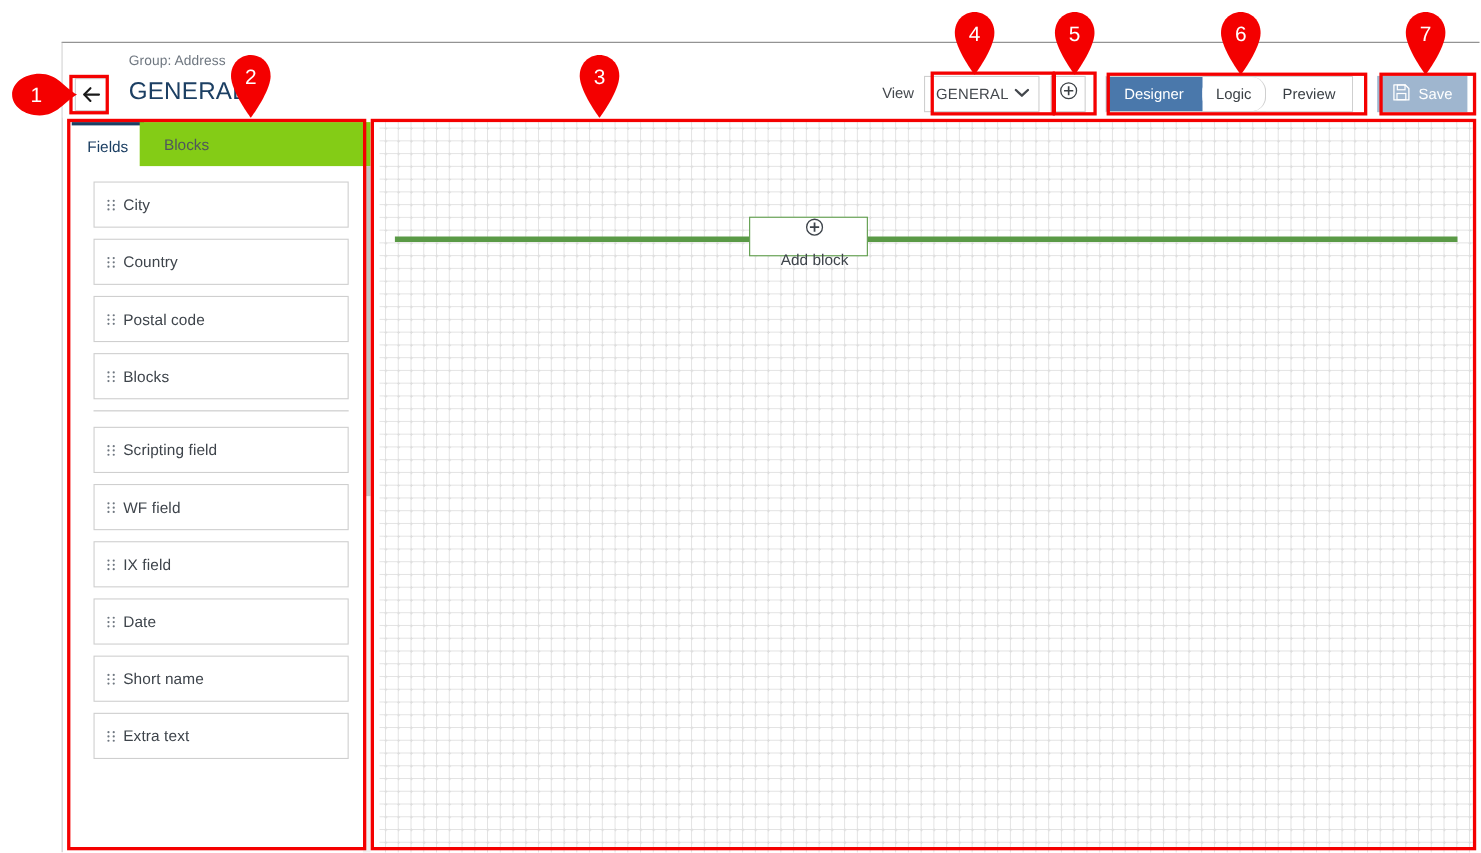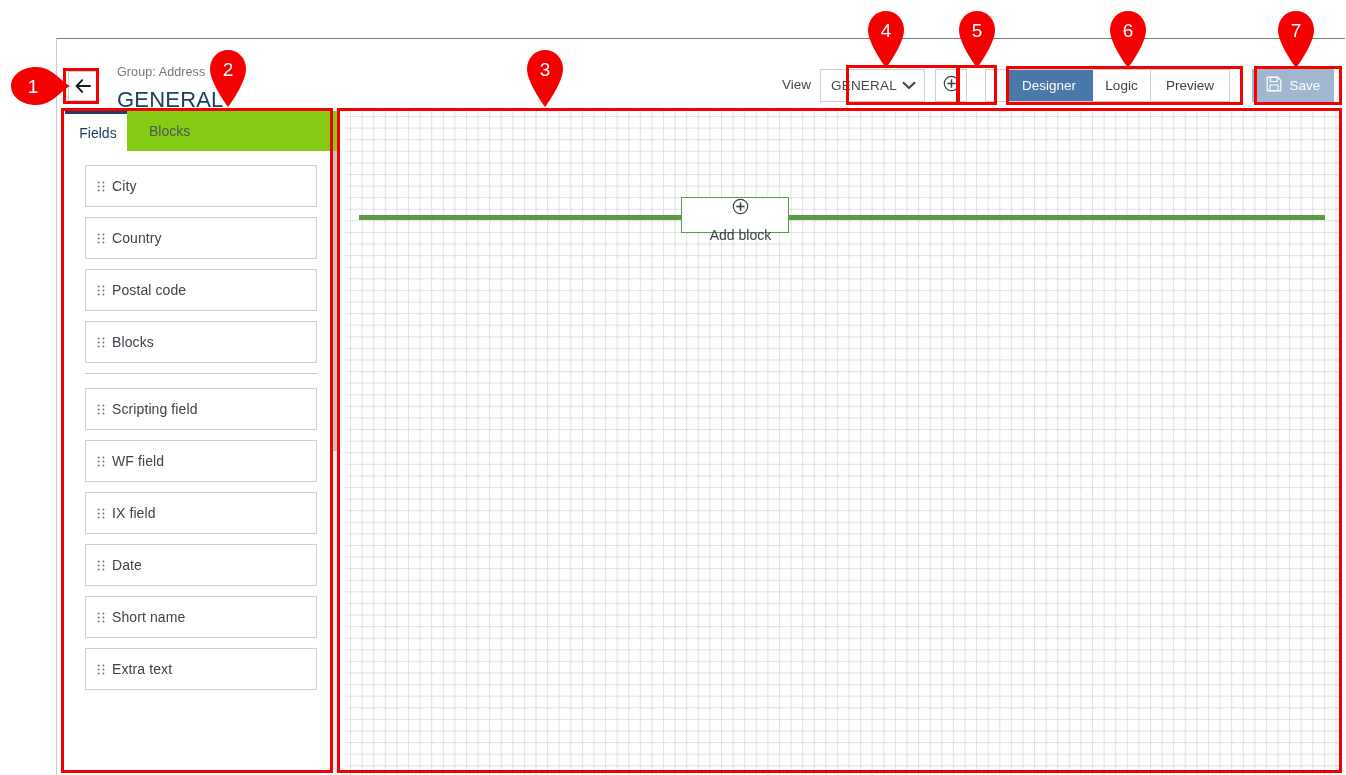--- a/index.html
+++ b/index.html
@@ -27,21 +27,20 @@
   .back-btn{
     position:absolute;left:11px;top:32px;width:30px;height:30px;
     background:#fff;border:1px solid #d0d0d0;box-sizing:border-box;
     display:flex;align-items:center;justify-content:center;cursor:pointer;
   }
   .back-btn svg{display:block;}
   .hdr-titles{position:absolute;left:60px;top:9px;}
   .grp-label{
     font-size:12.5px;color:#6f7780;letter-spacing:.1px;line-height:15px;
     white-space:nowrap;
-    margin-top:17px;
   }
   .page-title{
     font-size:22px;color:#1c3f63;line-height:30px;margin-top:5px;
     white-space:nowrap;letter-spacing:.2px;
   }
 
   
   .toolbar{position:absolute;right:12px;top:28px;display:flex;align-items:center;height:36px;}
   .view-label{font-size:13.5px;color:#44484d;margin-right:9px;line-height:36px;}
   .view-select{
@@ -54,22 +53,22 @@
     width:32px;height:33px;margin-left:10px;background:#fff;border:1px solid #cfcfcf;
     box-sizing:border-box;display:flex;align-items:center;justify-content:center;cursor:pointer;
   }
   .seg{display:flex;margin-left:18px;height:33px;border:1px solid #cfcfcf;box-sizing:border-box;}
   .seg-item{
     display:flex;align-items:center;justify-content:center;
     font-size:13.5px;color:#3b4045;background:#fff;cursor:pointer;
     border-right:1px solid #cfcfcf;box-sizing:border-box;
   }
   .seg-item:last-child{border-right:none;}
-  .seg-item.w1{width:87px;margin-left:20px;}
-  .seg-item.w2{width:58px;}
+  .seg-item.w1{width:87px;}
+  .seg-item.w2{width:58px;border-radius:13px;}
   .seg-item.w3{width:78px;}
   .seg-item.active{background:#4a78ab;color:#ffffff;border-right-color:#4a78ab;}
   .save-btn{
     margin-left:22px;width:82px;height:33px;background:#9fb6cf;
     display:flex;align-items:center;justify-content:center;gap:8px;
     color:#ffffff;font-size:13.5px;cursor:pointer;border:none;
   }
 
   
   .sidebar{

